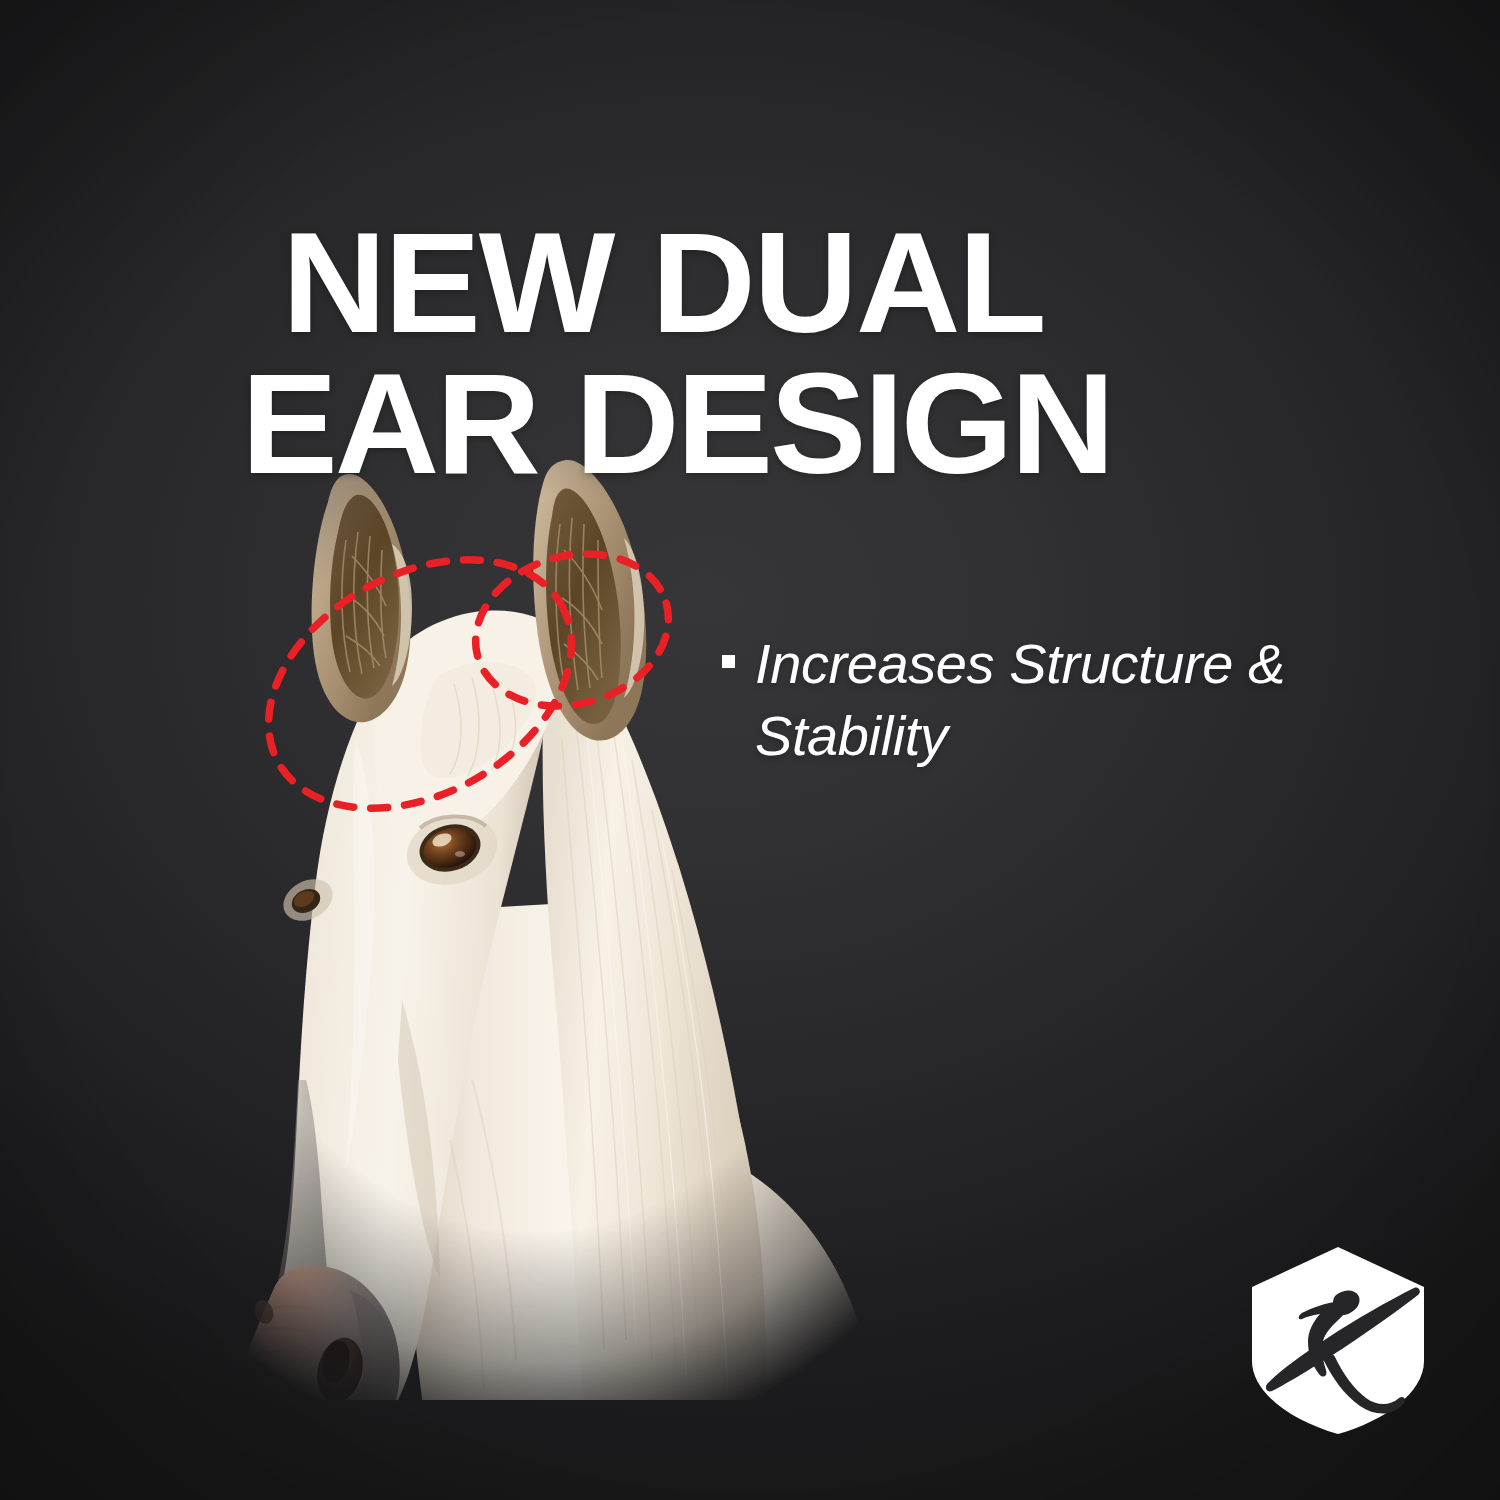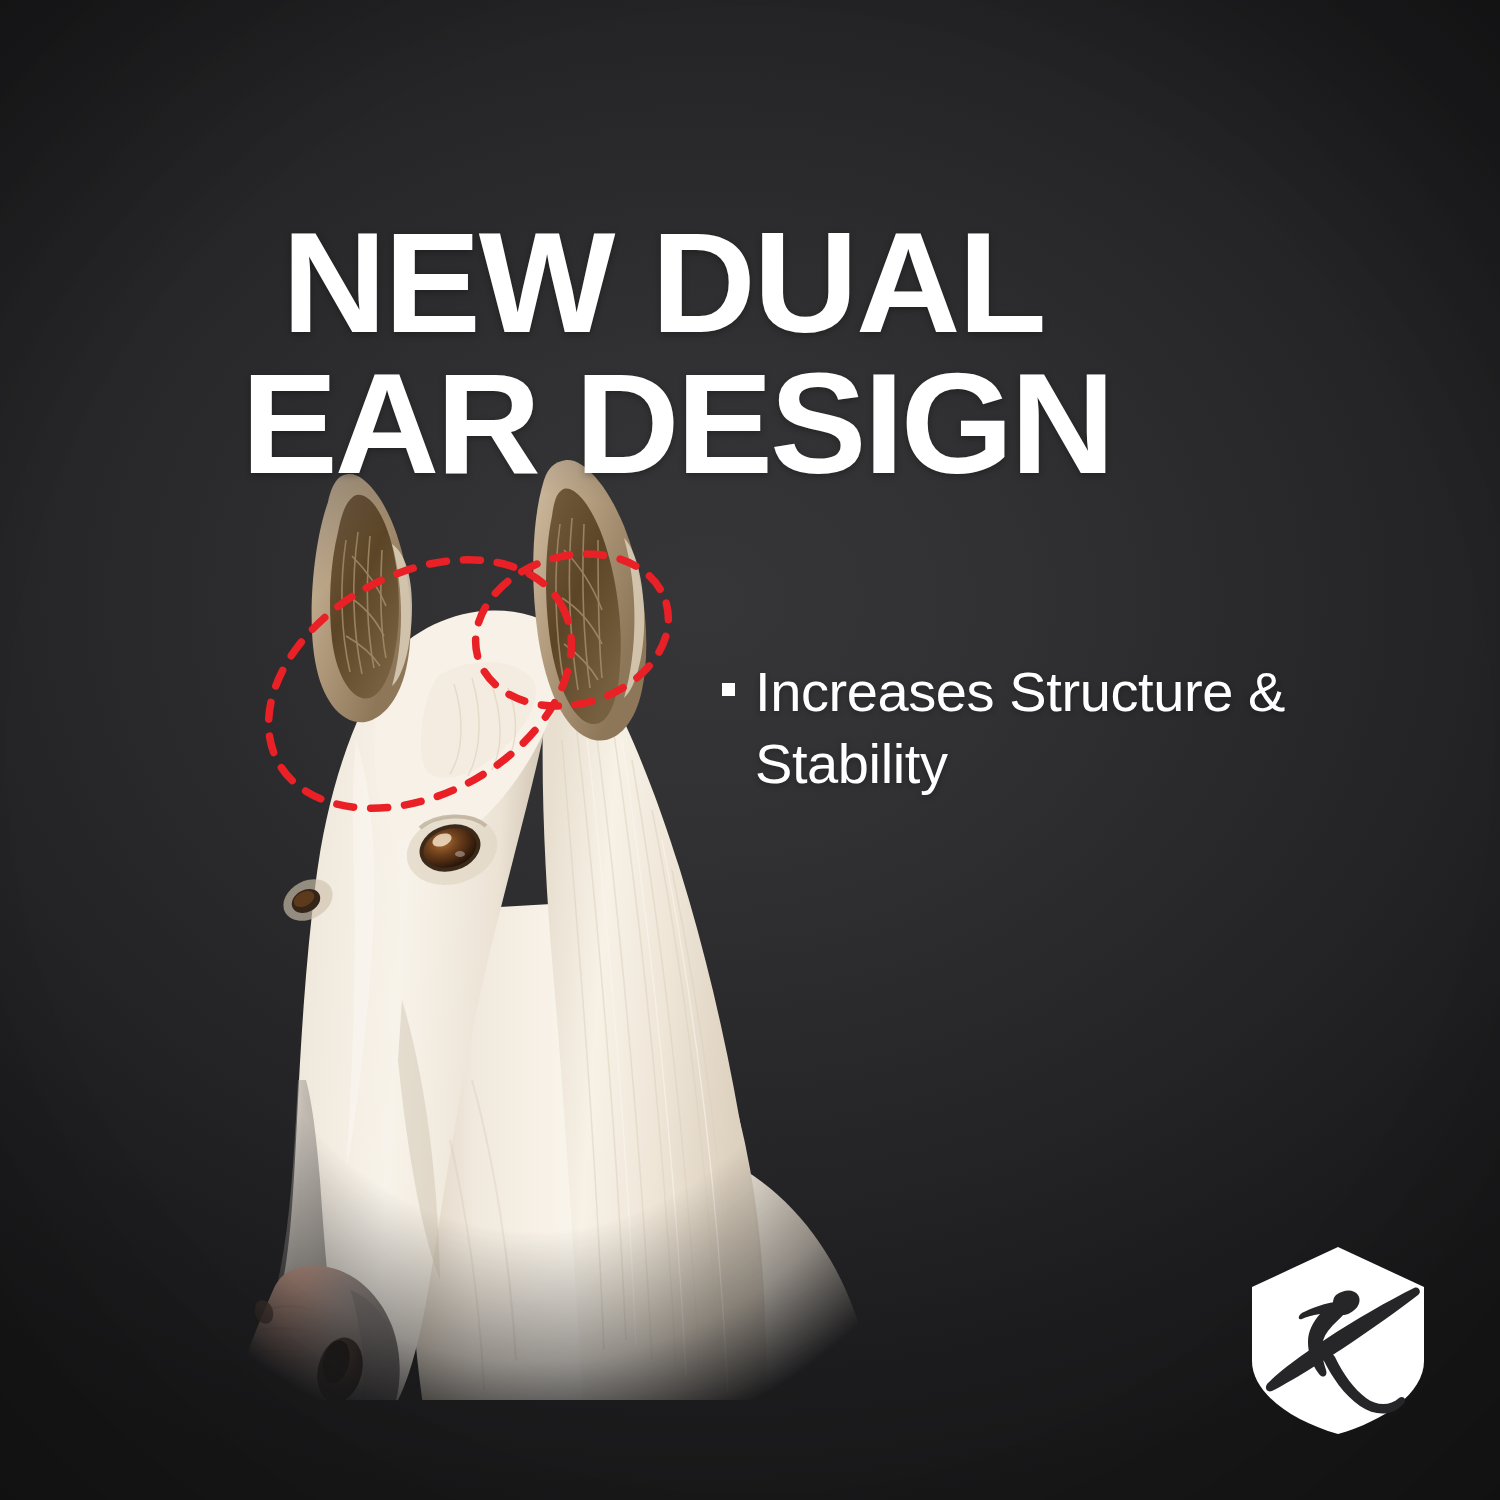--- a/index.html
+++ b/index.html
@@ -55,22 +55,23 @@
     transform-origin: left top;
     text-shadow: 0 2px 7px rgba(0,0,0,.30);
   }
   .headline .hl-line { display: block; white-space: nowrap; }
   .headline .hl-line.l2 { margin-left: -40px; letter-spacing: -3.0px; }
 
   
   .bullets {
     position: absolute;
     left: 722px;
-    top: 656px;
+    top: 628px;
     width: 700px;
+    font-style: italic;
   }
   .bullet-row {
     display: flex;
     align-items: flex-start;
     margin-bottom: 66px;
   }
   .bullet-row:last-child { margin-bottom: 0; }
   .bullet-mark {
     flex: 0 0 auto;
     width: 13px;

